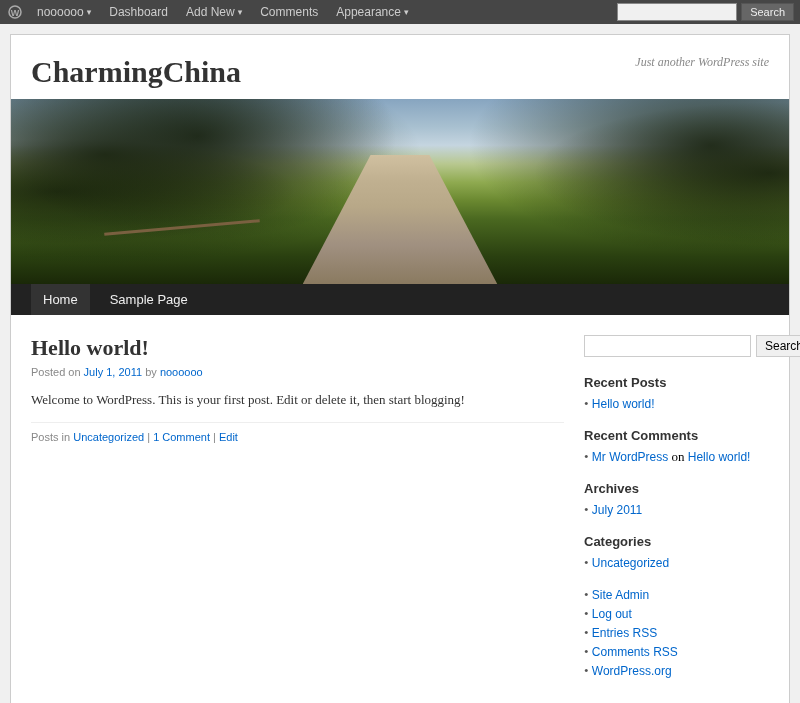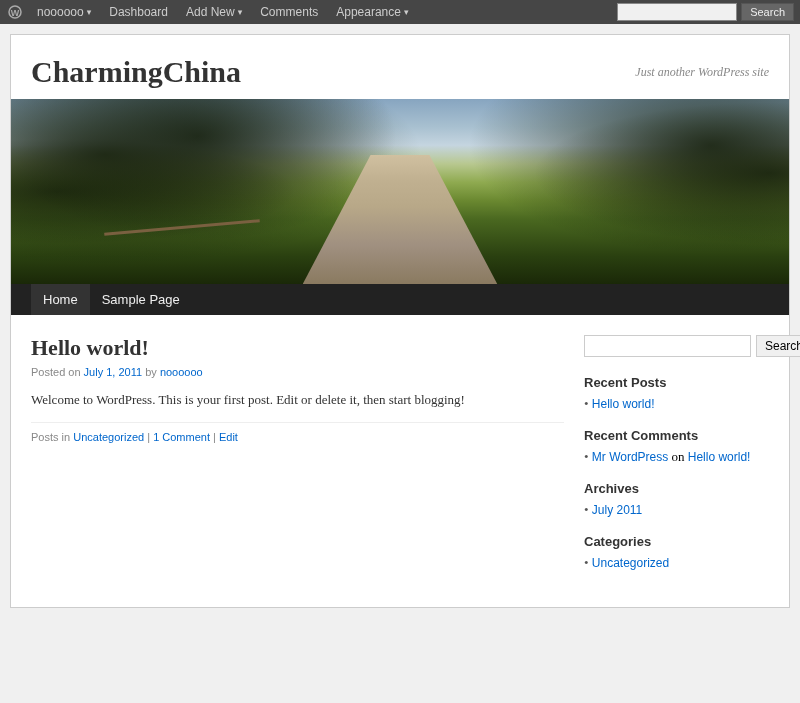--- a/index.html
+++ b/index.html
@@ -71,21 +71,21 @@
       background: #fff;
       border: 1px solid #ccc;
     }
 
     
     #site-header {
       padding: 20px 20px 10px 20px;
       background: #fff;
       display: flex;
       justify-content: space-between;
-      align-items: center;
+      align-items: flex-start;
     }
     #site-title {
       font-size: 30px;
       font-weight: bold;
       color: #333;
       font-family: 'Georgia', serif;
     }
     #site-tagline {
       font-size: 12px;
       color: #888;
@@ -152,21 +152,21 @@
       height: 3px;
       background: #7a6040;
       transform: rotate(-5deg);
     }
 
     
     #site-nav {
       background: #222;
       padding: 0 20px;
       display: flex;
-      gap: 0;
+      gap: 8px;
     }
     .nav-item {
       color: #eee;
       padding: 8px 12px;
       font-size: 13px;
       cursor: pointer;
       font-family: Arial, sans-serif;
       font-weight: normal;
     }
     .nav-item.active { background: #333; }
@@ -388,18 +388,35 @@
       <div class="sidebar-section">
         <h3>Categories</h3>
         <ul>
           <li>
             <a href="#">Uncategorized</a>
           </li>
         </ul>
       </div>
 
       <div class="sidebar-section">
+        <ul>
+          <li>
+            <a href="#">Site Admin</a>
+          </li>
+          <li>
+            <a href="#">Log out</a>
+          </li>
+          <li>
+            <a href="#">Entries RSS</a>
+          </li>
+          <li>
+            <a href="#">Comments RSS</a>
+          </li>
+          <li>
+            <a href="#">WordPress.org</a>
+          </li>
+        </ul>
       </div>
     </aside>
 
   </div>
 
 </div>
 
 </body></html>

